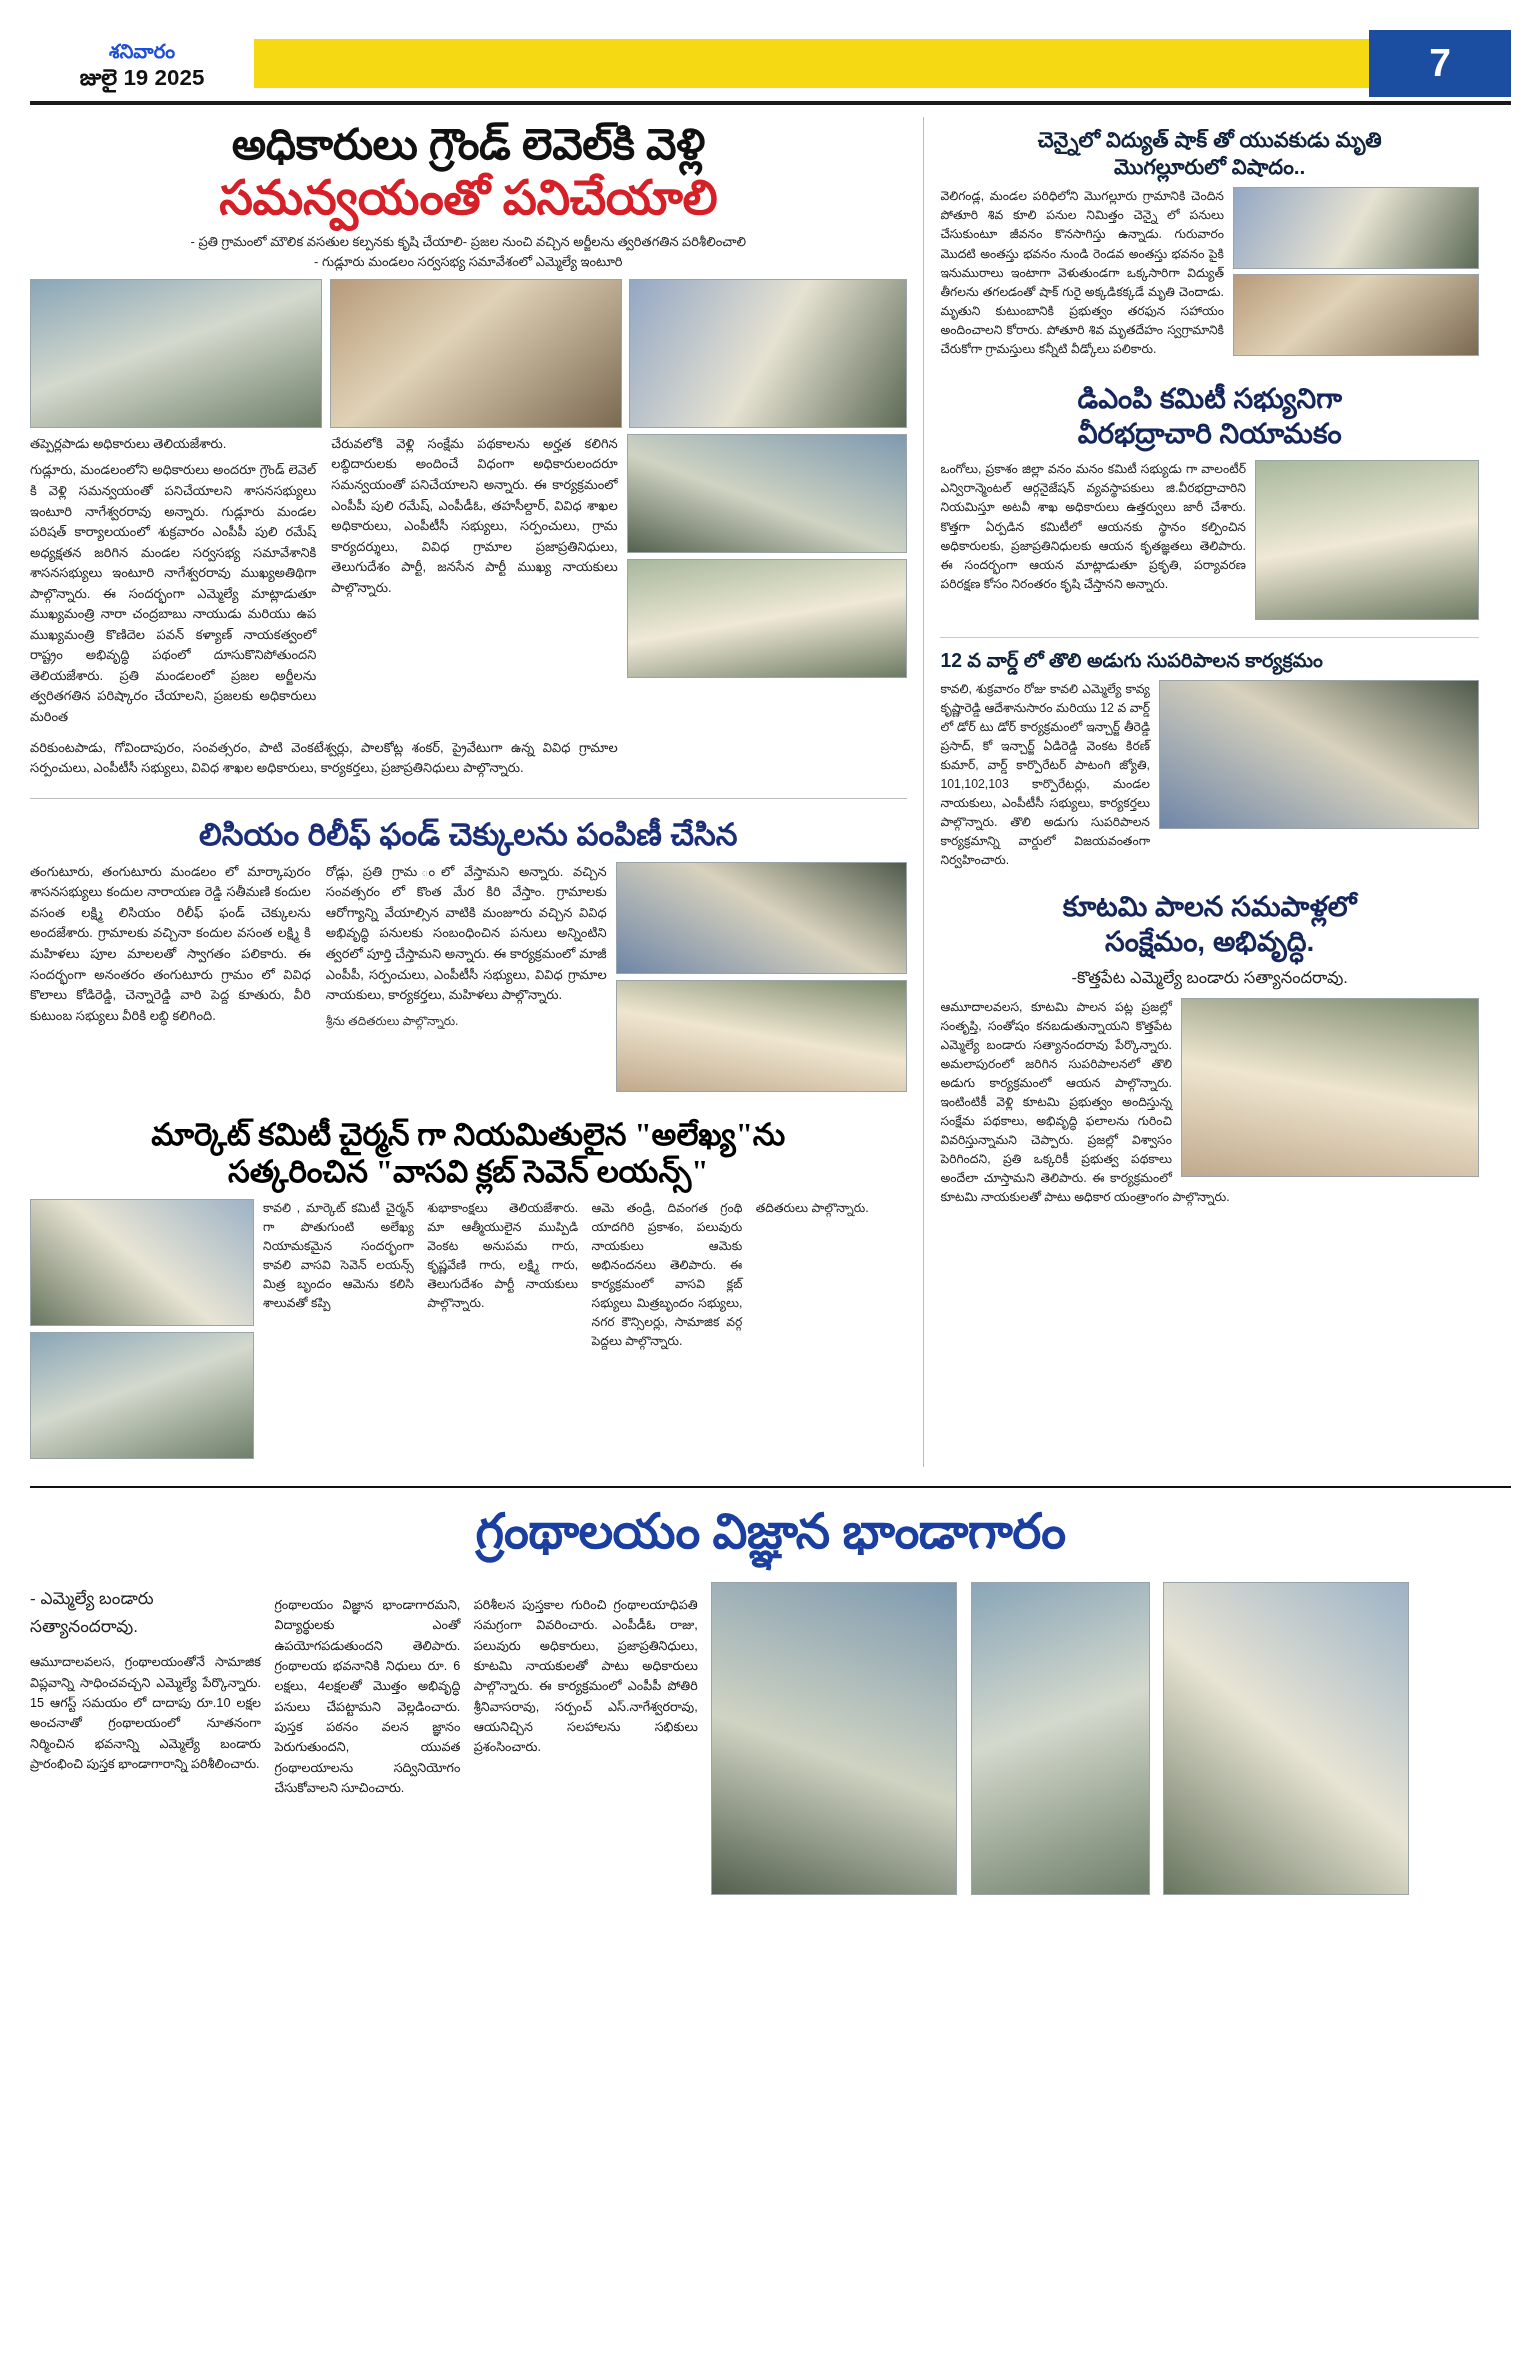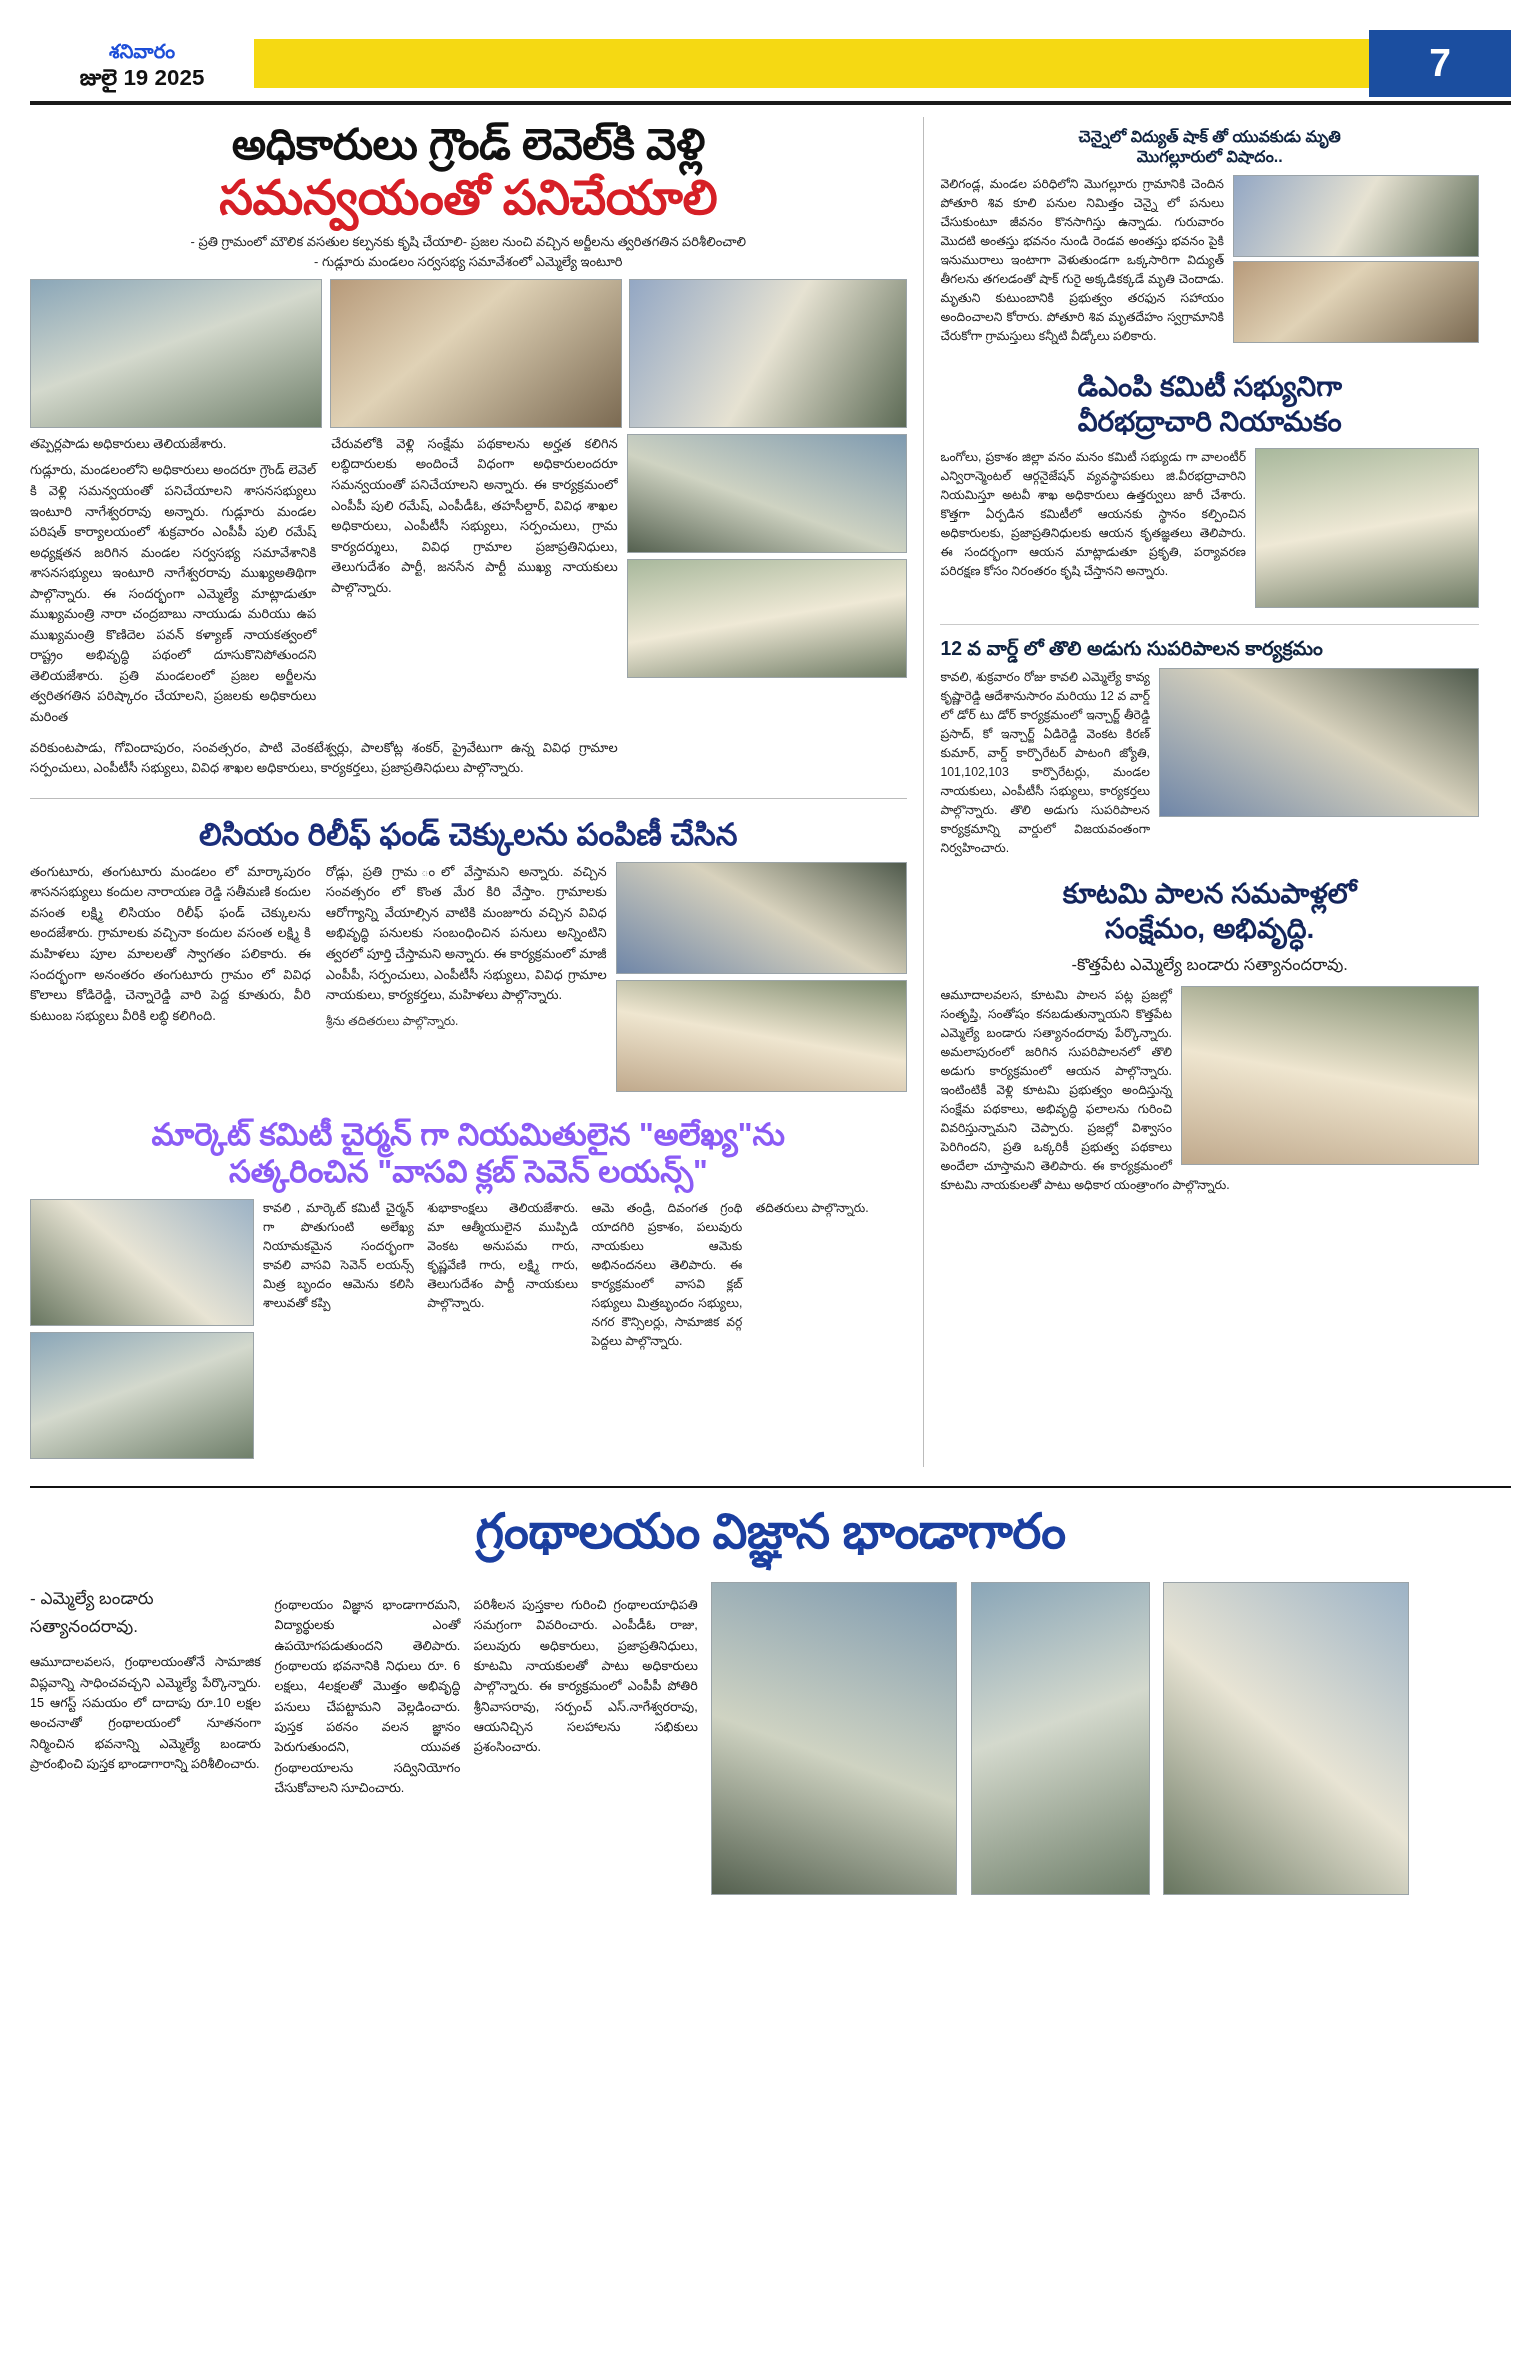--- a/index.html
+++ b/index.html
@@ -81,23 +81,23 @@
   .subdeck .l2 { display:block; }
 
   h2.sec {
     font-size: 31px;
     line-height: 1.2;
     color: #1b2e7a;
     font-weight: bold;
     text-align: center;
     margin: 16.4px 0 9px 0;
   }
-  h2.sec.dark { color:#8b5cf6; }
+  h2.sec.dark { color:#000000;font-family:Liberation Serif, serif; }
   h2.small {
-    font-size: 16px;
+    font-size: 21px;
     line-height: 1.25;
     color: #10233f;
     font-weight: bold;
     text-align:center;
     margin: 10.4px 0 7.5px 0;
   }
   h2.rsec {
     font-size: 28px;
     line-height: 1.25;
     color: #14265c;

